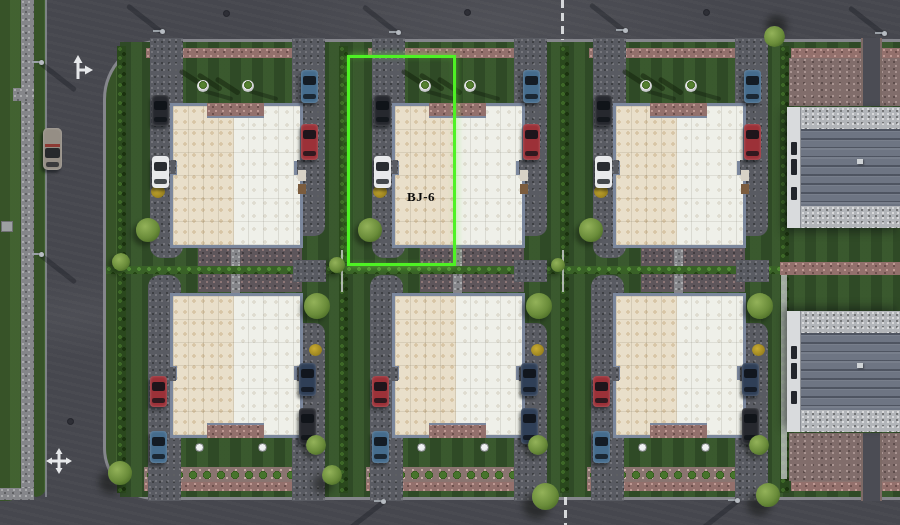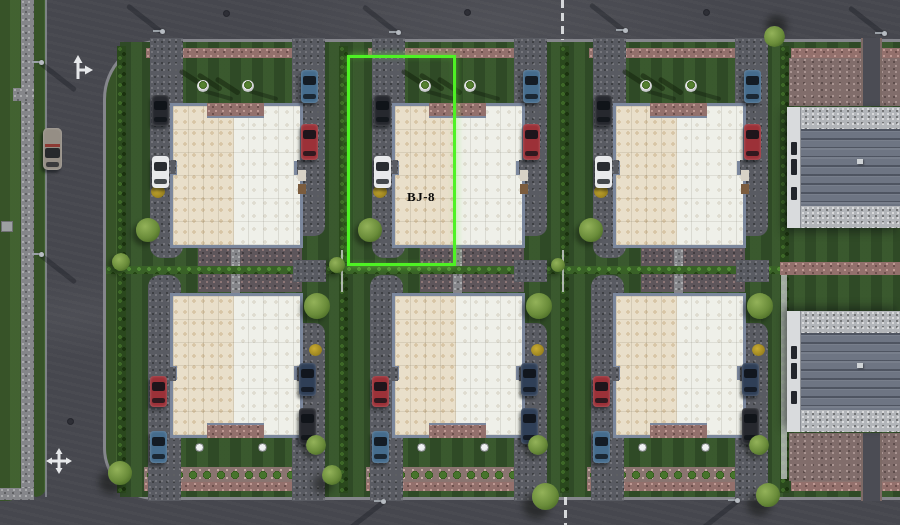--- a/index.html
+++ b/index.html
@@ -440,14 +440,14 @@
           <line x1="13" y1="3" x2="13" y2="23" stroke="#e6e8ea" stroke-width="3"></line>
           <path d="M13 0 L9.5 6 L16.5 6 Z" fill="#e6e8ea"></path>
           <path d="M13 26 L9.5 20 L16.5 20 Z" fill="#e6e8ea"></path>
           <path d="M0 13 L6 9.5 L6 16.5 Z" fill="#e6e8ea"></path>
           <path d="M26 13 L20 9.5 L20 16.5 Z" fill="#e6e8ea"></path>
         </svg>
       </div>
     </div>
 
   <div class="sel" style="left: 347px; top: 55px; width: 109px; height: 211px; border-color: rgb(78, 242, 36);"></div>
-  <div class="sel-label" style="left: 399px; top: 189px; width: 44px; height: 16px;">BJ-8</div>
+  <div class="sel-label" style="left: 399px; top: 189px; width: 44px; height: 16px;">BJ-6</div>
 </div>
 
 </body></html>

